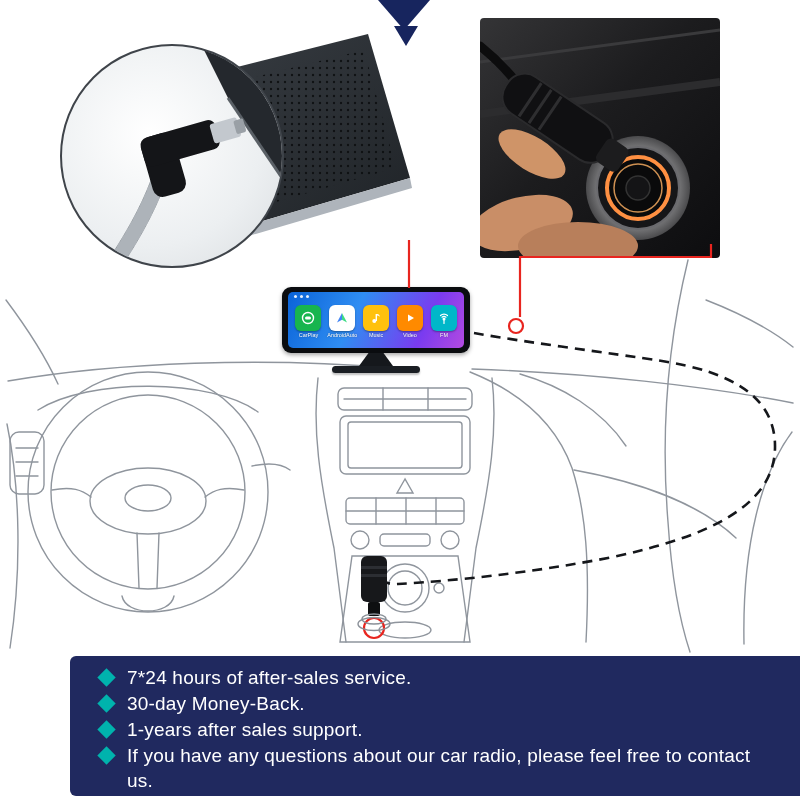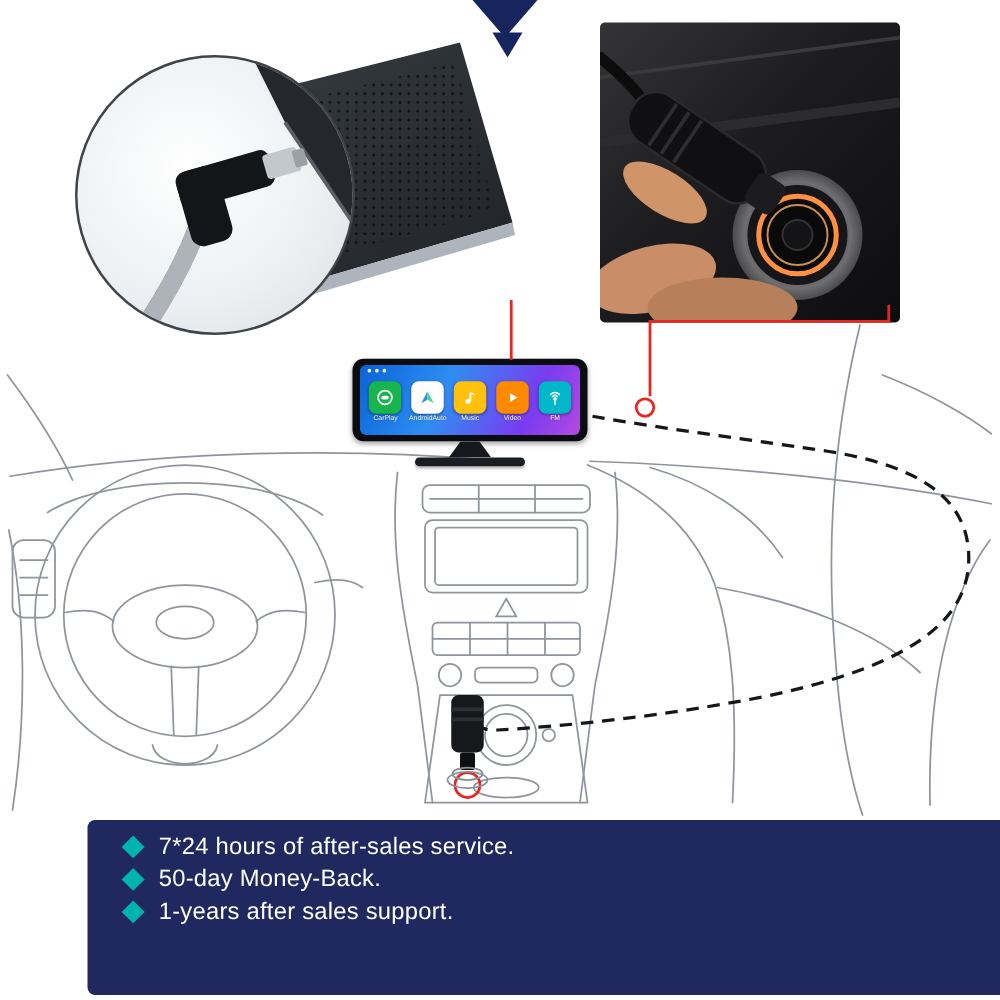--- a/index.html
+++ b/index.html
@@ -252,21 +252,25 @@
     </g>
   </svg>
 
   <div class="banner">
     <div class="b-row">
       <span class="diamond"></span>
       <span class="b-text">7*24 hours of after-sales service.</span>
     </div>
     <div class="b-row">
       <span class="diamond"></span>
-      <span class="b-text">50-day Money-Back.</span>
+      <span class="b-text">30-day Money-Back.</span>
     </div>
     <div class="b-row">
       <span class="diamond"></span>
       <span class="b-text">1-years after sales support.</span>
     </div>
+    <div class="b-row">
+      <span class="diamond"></span>
+      <span class="b-text">If you have any questions about our car radio, please feel free to contact us.</span>
+    </div>
   </div>
 
 </div>
 
 </body></html>

